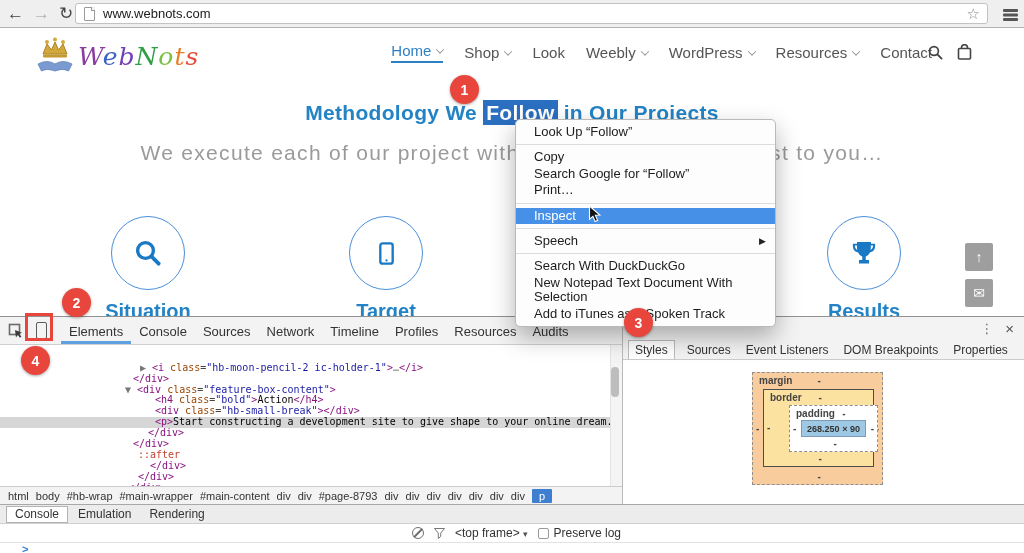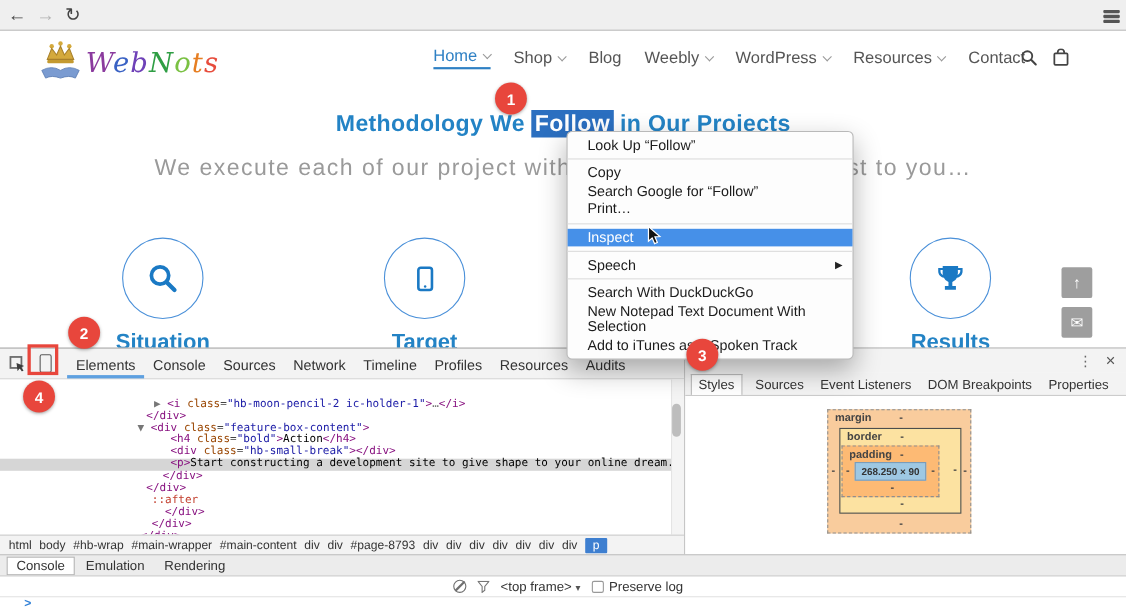--- a/index.html
+++ b/index.html
@@ -78,21 +78,21 @@
   .side-hdr1{height:22px;background:#f3f3f3;display:flex;justify-content:flex-end;align-items:center;gap:12px;padding-right:10px;}
   .dots-v{font-size:13px;color:#666;} .close-x{font-size:15px;color:#555;line-height:1;}
   .side-tabs{height:20px;background:#f3f3f3;border-bottom:1px solid #ccc;display:flex;align-items:flex-end;gap:9px;padding-left:5px;font-size:12px;color:#333;}
   .side-tab{padding:2px 3px;}
   .side-tab.active{background:#fff;border:1px solid #bbb;border-bottom:none;padding:2px 6px;}
   .side-content{position:relative;height:145px;background:#fff;font-weight:bold;}
   
   .bm{position:absolute;font-size:10px;color:#444;box-sizing:border-box;}
   .bm-margin{left:129px;top:12px;width:131px;height:113px;background:#f9cc9d;border:1px dashed #8f8f8f;}
   .bm-border{left:10px;top:16px;width:109px;height:76px;background:#fce2a1;border:1px solid #4d4d4d;position:absolute;}
-  .bm-padding{left:1px;top:15px;width:87px;height:45px;background:#fdba74;border:1px dashed #8f8f8f;position:absolute;}
+  .bm-padding{left:25px;top:15px;width:87px;height:45px;background:#ffffff;border:1px dashed #8f8f8f;position:absolute;}
   .bm-content{left:11px;top:14px;width:63px;height:15px;background:#9ec8e3;border:1px solid #7b9cb8;position:absolute;
     display:flex;align-items:center;justify-content:center;font-size:9px;color:#333;}
   .bm-lab{position:absolute;left:6px;top:2px;}
   .d-top{position:absolute;left:50%;top:2px;} .d-bot{position:absolute;left:50%;bottom:2px;}
   .d-lft{position:absolute;left:3px;top:50%;margin-top:-6px;} .d-rgt{position:absolute;right:3px;top:50%;margin-top:-6px;}
   
   .console{position:absolute;left:0;top:187px;width:1024px;height:50px;border-top:1px solid #a8a8a8;background:#fff;box-sizing:border-box;}
   .con-tabs{height:19px;background:#ececec;border-bottom:1px solid #d0d0d0;display:flex;align-items:center;gap:2px;padding-left:6px;font-size:12px;color:#333;box-sizing:border-box;}
   .con-tab{padding:0 8px;}
   .con-tab.active{background:#fff;border:1px solid #b3b3b3;padding:0 8px;line-height:15px;}
@@ -106,20 +106,25 @@
 <body>
 
 <div id="app">
 
   <div class="browser-bar">
     <div class="nav-btns">
       <span>←</span>
       <span class="fwd">→</span>
       <span>↻</span>
     </div>
+    <div class="url-bar">
+      <span class="page-ico"></span>
+      <span class="url-text">www.webnots.com</span>
+      <span class="star">☆</span>
+    </div>
     <span class="burger"></span>
   </div>
 
   <div class="site">
     <div class="logo">
       <svg width="42" height="40" viewBox="0 0 42 40">
         <circle cx="13" cy="6" r="2" fill="#d4a93c"></circle>
           <circle cx="21" cy="3.5" r="2" fill="#d4a93c"></circle>
           <circle cx="29" cy="6" r="2" fill="#d4a93c"></circle>
         <path d="M9 18 L13 8 L17.5 14 L21 6 L24.5 14 L29 8 L33 18 Z" fill="#d4a93c" stroke="#a8802a" stroke-width="1"></path>
@@ -131,21 +136,21 @@
     <div class="main-nav">
         <div class="nav-item active">
           <span>Home</span>
           <i class="chev"></i>
         </div>
         <div class="nav-item">
           <span>Shop</span>
           <i class="chev"></i>
         </div>
         <div class="nav-item">
-          <span>Blog</span>
+          <span>Look</span>
         </div>
         <div class="nav-item">
           <span>Weebly</span>
           <i class="chev"></i>
         </div>
         <div class="nav-item">
           <span>WordPress</span>
           <i class="chev"></i>
         </div>
         <div class="nav-item">

